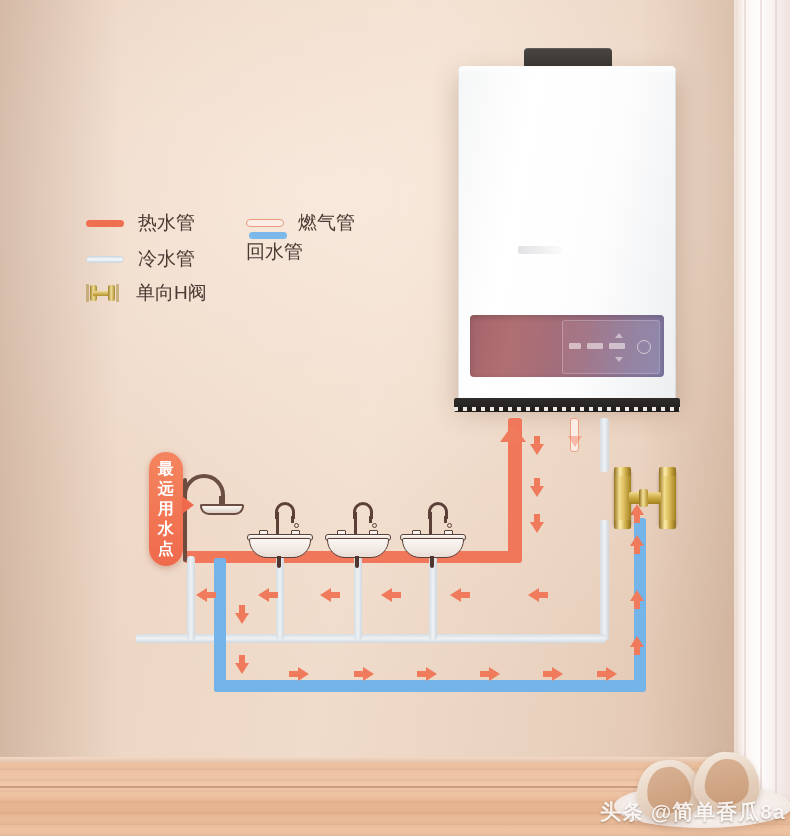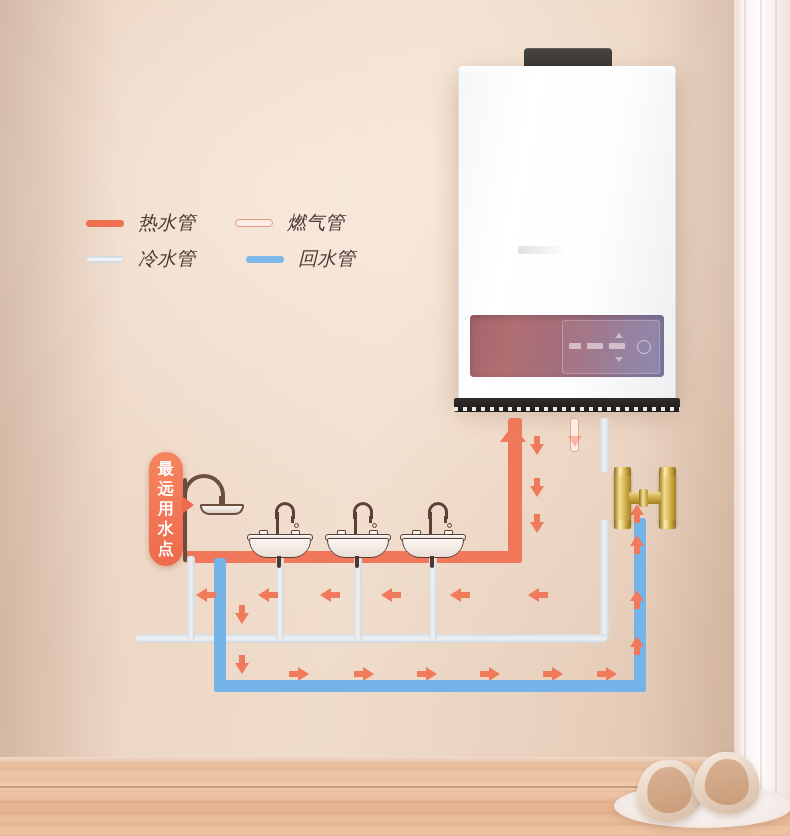--- a/index.html
+++ b/index.html
@@ -126,21 +126,21 @@
     background:linear-gradient(90deg,#9a7722,#f2dd8e 32%,#e0c164 55%,#a4811f 100%);
     box-shadow:0 1px 3px rgba(80,55,10,.45);}
   .hv-cap{position:absolute;width:17px;height:9px;border-radius:2px;
     background:linear-gradient(90deg,#8d6c1d,#ffeeaa 35%,#caa842 70%,#8d6c1d 100%);}
   .hv-bar{position:absolute;left:15px;top:22px;width:32px;height:12px;border-radius:2px;
     background:linear-gradient(180deg,#f0d98b,#c8a63f 55%,#a2821f 100%);}
   .hv-nut{position:absolute;left:25px;top:19px;width:9px;height:18px;border-radius:2px;
     background:linear-gradient(90deg,#8f6f1e,#f4e09a 45%,#b3912c 100%);}
 
   
-  .legend{position:absolute;left:86px;top:206px;width:300px;height:100px;font-style:italic;}
+  .legend{position:absolute;left:86px;top:206px;width:300px;height:100px;}
   .lg-row{position:absolute;display:flex;align-items:center;}
   .lg-swatch{width:38px;height:7px;border-radius:4px;margin-right:14px;flex:none;}
   .sw-hot{background:#ef7050;}
   .sw-cold{background:linear-gradient(180deg,#dbe3e9,#f3f7fa,#d2dbe2);border:1px solid #cfd8df;box-sizing:border-box;}
   .sw-gas{background:#fbece6;border:1.4px solid #e79b7e;box-sizing:border-box;height:8px;border-radius:4px;}
   .sw-ret{background:#7cb8e9;}
   .lg-label{font-size:19px;color:#4b3a33;white-space:nowrap;font-weight:500;}
   .lg-hicon{position:relative;width:34px;height:18px;margin-right:16px;flex:none;}
   .lg-hicon .c{position:absolute;top:1px;width:7px;height:16px;border-radius:2px;
     background:linear-gradient(90deg,#9b7a26,#f0dd95 45%,#a98a2c 100%);}
@@ -329,38 +329,49 @@
     <div class="sink-rim"></div>
     <div class="sink-basin"></div>
     <div class="sink-drain"></div>
   </div>
 
   <div class="legend">
     <div class="lg-row" style="left:0;top:4px;">
       <span class="lg-swatch sw-hot"></span>
       <span class="lg-label">热水管</span>
     </div>
-    <div class="lg-row" style="left:149px;top:4px;">
+    <div class="lg-row" style="left:160px;top:4px;">
       <span class="lg-swatch sw-gas"></span>
       <span class="lg-label">燃气管</span>
     </div>
     <div class="lg-row" style="left:0;top:40px;">
       <span class="lg-swatch sw-cold"></span>
       <span class="lg-label">冷水管</span>
     </div>
-    <div class="lg-row" style="left:160px;top:40px;">
+    <div class="lg-row" style="left:160px;top:26px;flex-direction:column;">
       <span class="lg-swatch sw-ret"></span>
       <span class="lg-label">回水管</span>
+    </div>
+    <div class="lg-row" style="left:0;top:74px;">
+      <span class="lg-hicon">
+        <span class="e" style="left:0"></span>
+        <span class="c" style="left:4px"></span>
+        <span class="b"></span>
+        <span class="c" style="left:22px"></span>
+        <span class="e" style="left:30px"></span>
+      </span>
+      <span class="lg-label">单向H阀</span>
     </div>
   </div>
 
   <div class="badge">
     <span class="badge-txt">最</span>
     <span class="badge-txt">远</span>
     <span class="badge-txt">用</span>
     <span class="badge-txt">水</span>
     <span class="badge-txt">点</span>
   </div>
   <div class="badge-tip"></div>
 
 
+  <div class="watermark">头条 @简单香瓜8a</div>
 
 </div>
 
 </body></html>

